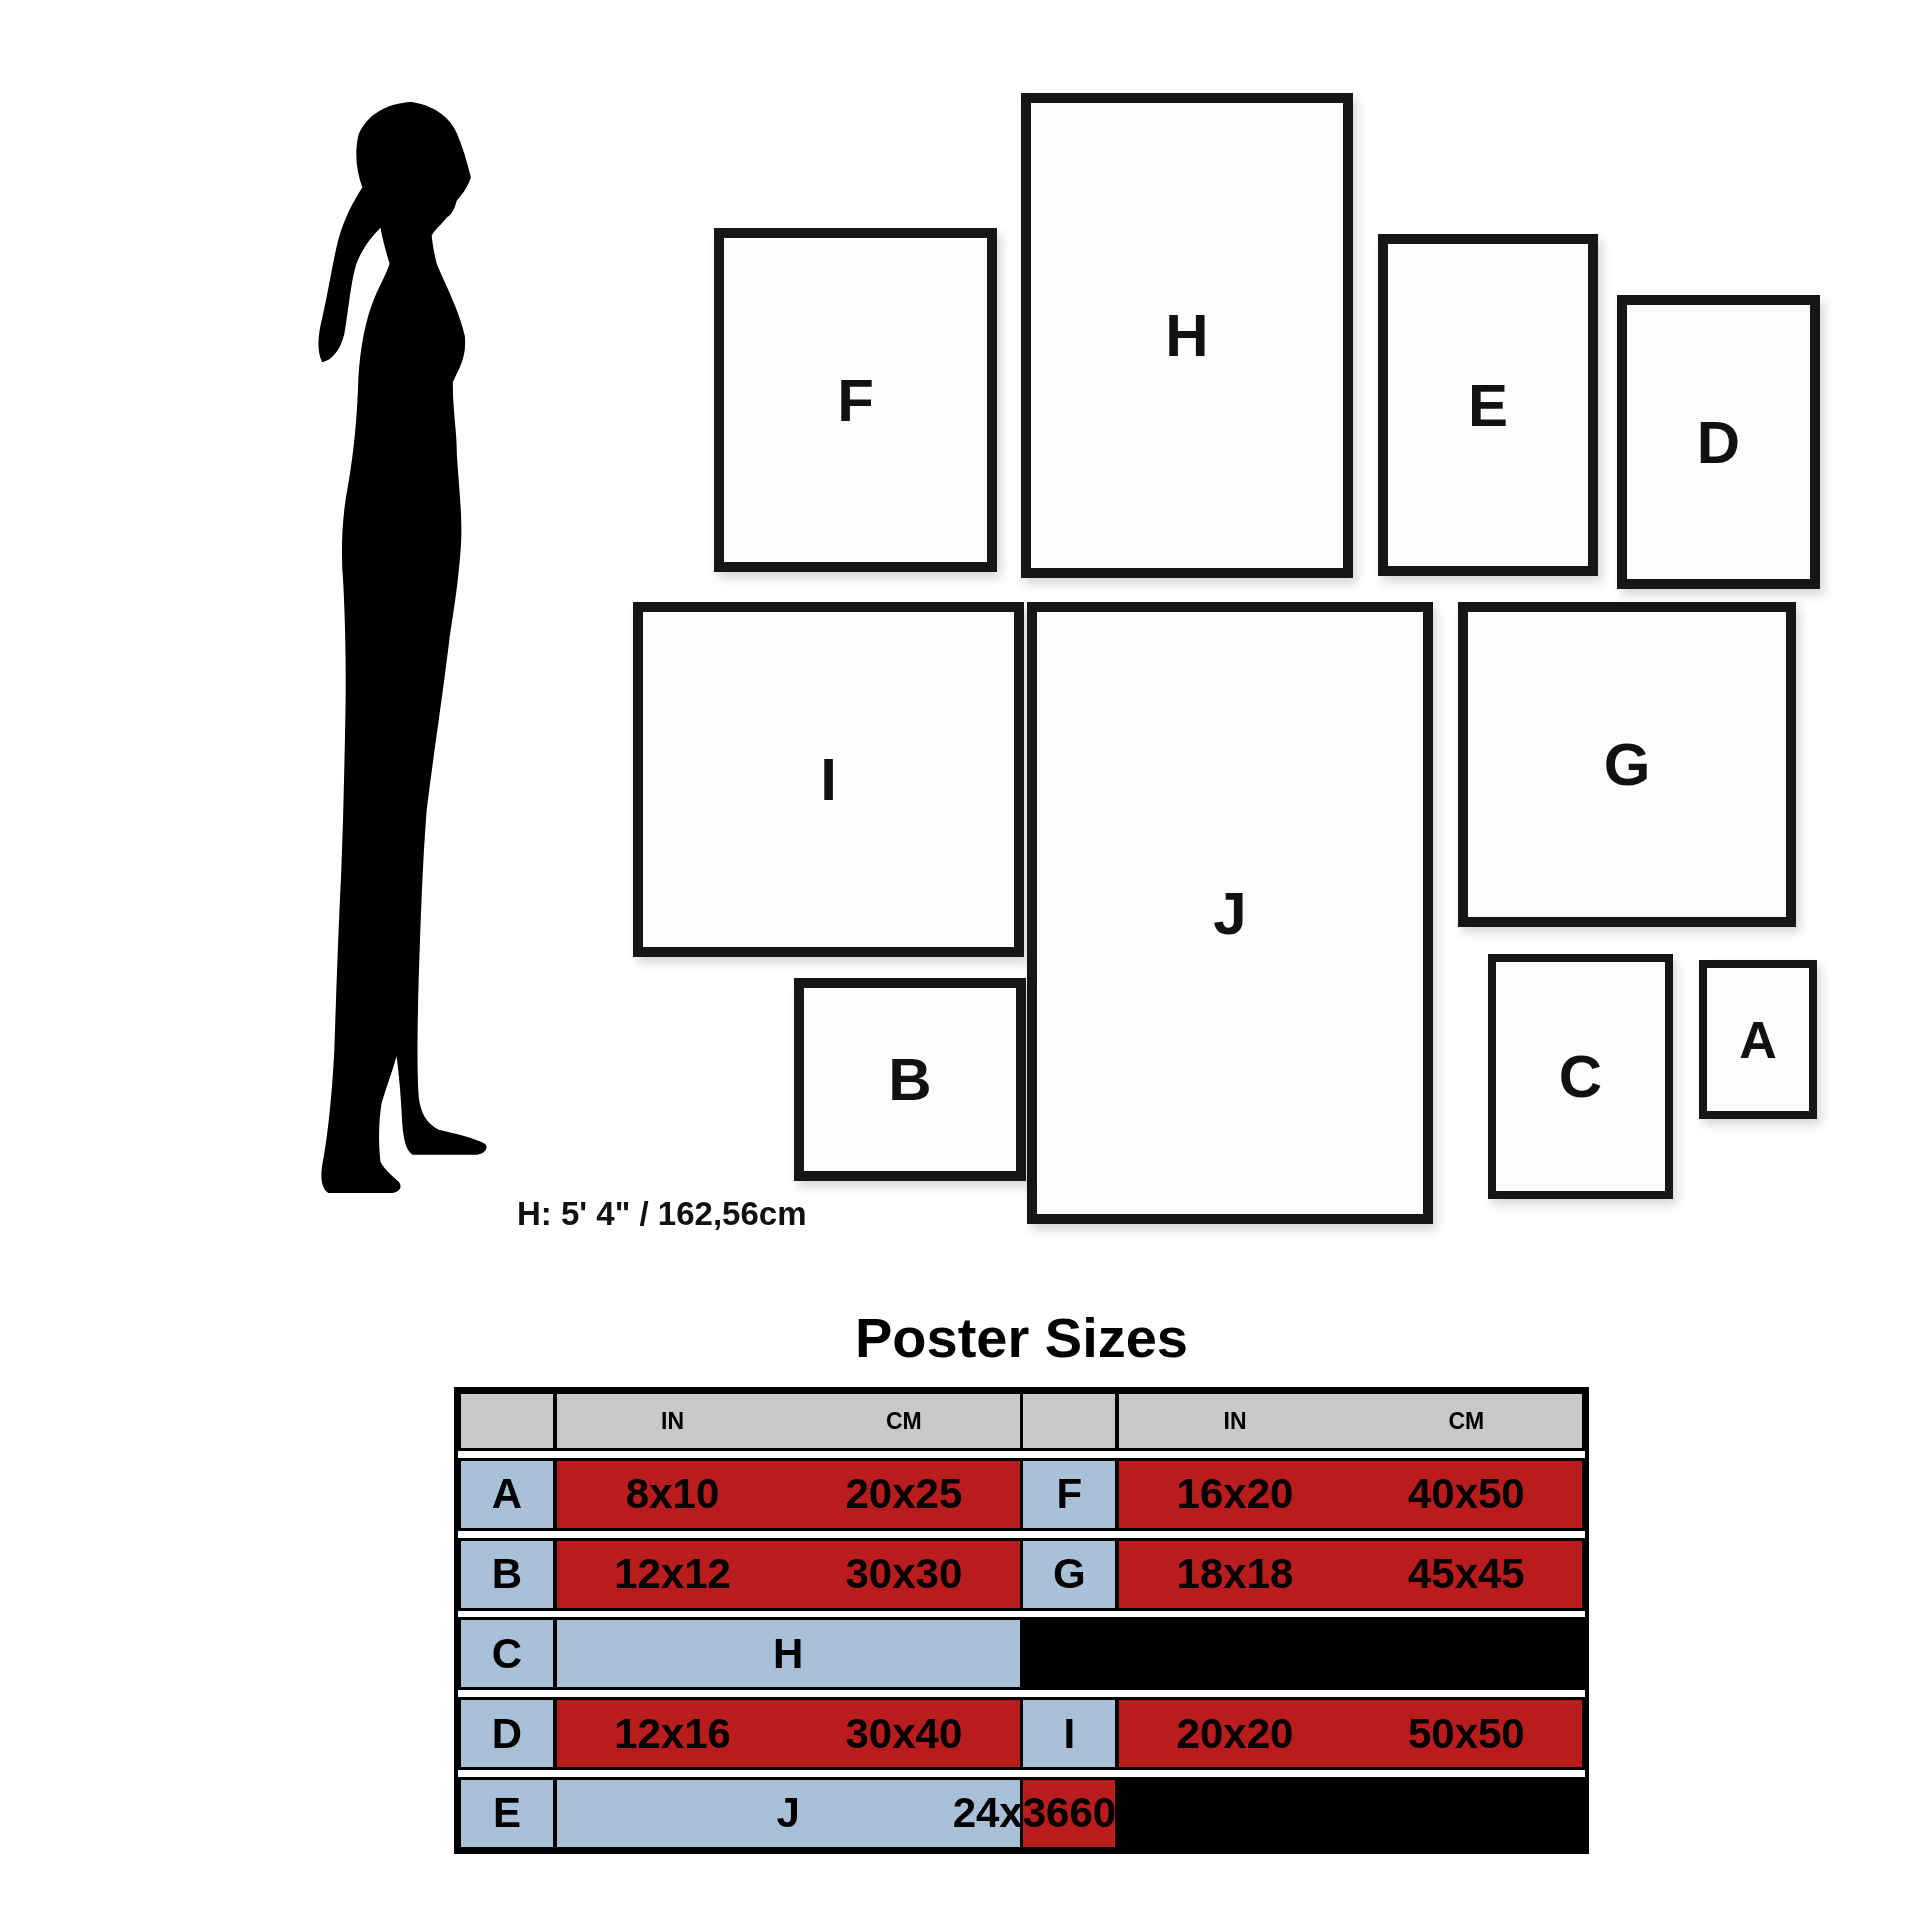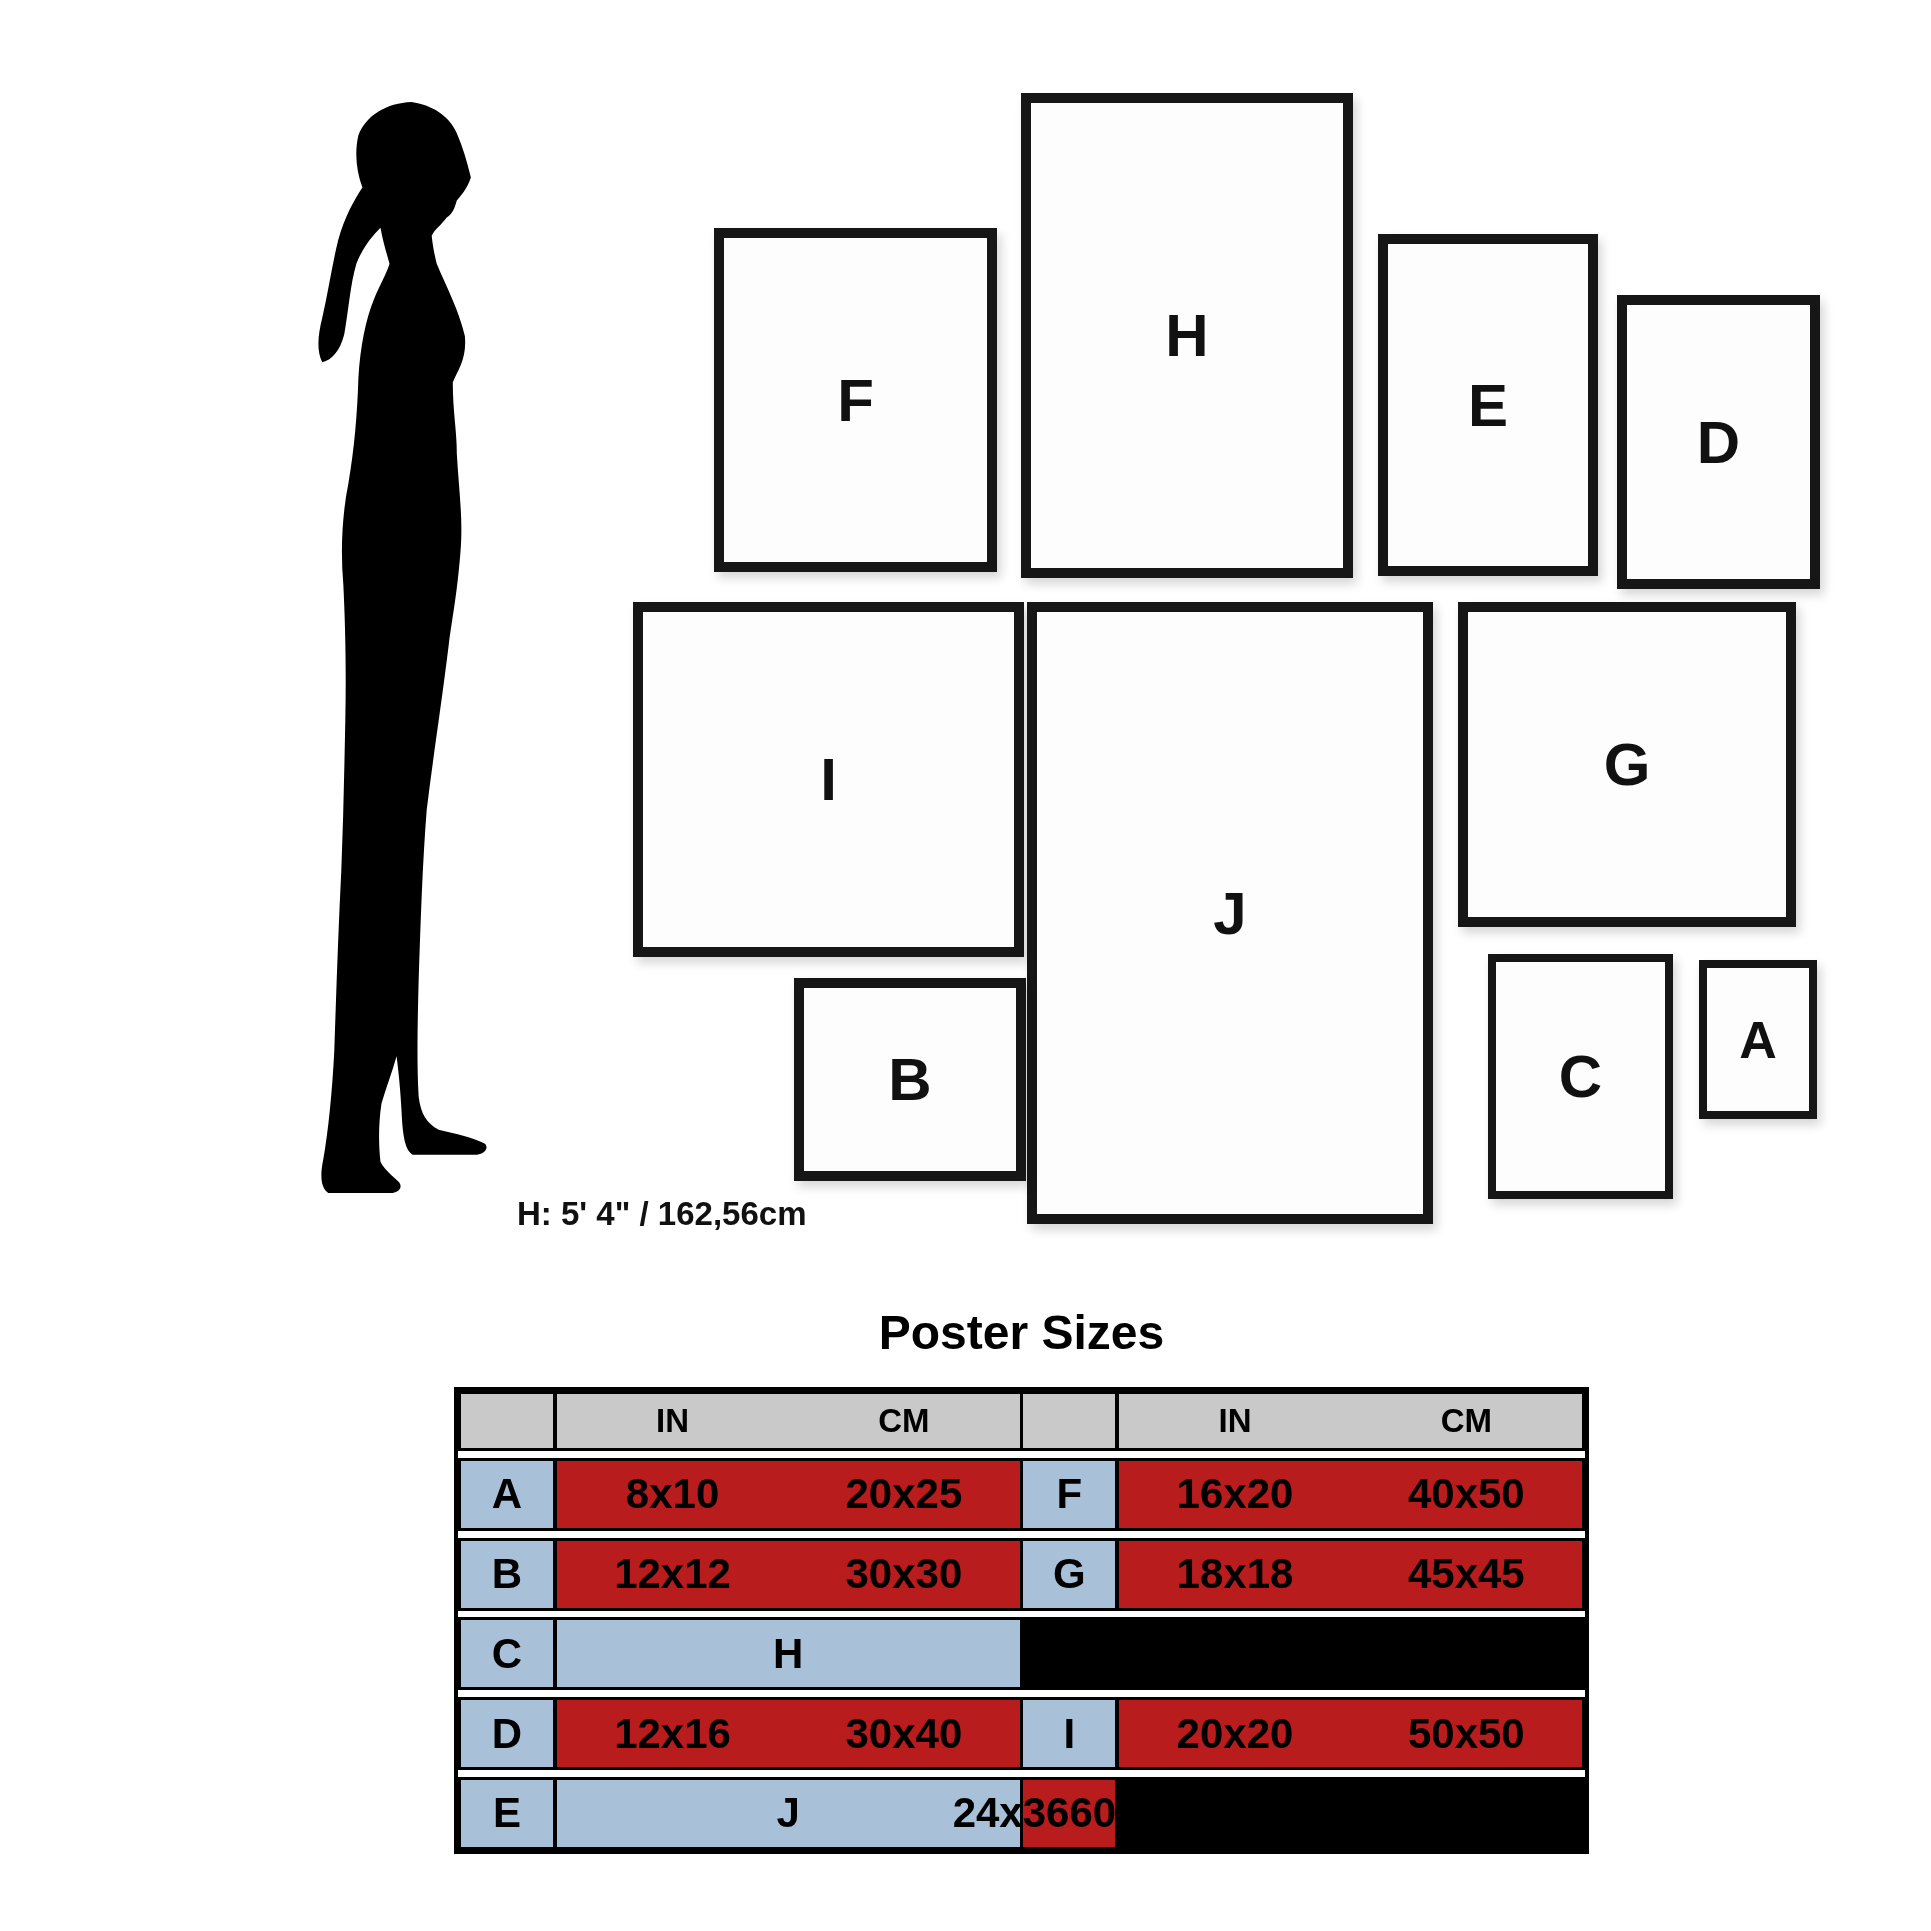--- a/index.html
+++ b/index.html
@@ -43,21 +43,21 @@
   #frame-j { left: 1027px; top: 602px;  width: 406px; height: 622px; }
   #frame-g { left: 1458px; top: 602px;  width: 338px; height: 325px; }
   #frame-b { left: 794px;  top: 978px; width: 232px; height: 203px; }
   #frame-c { left: 1488px; top: 954px;  width: 185px; height: 245px; border-width: 8.7px; }
   #frame-a { left: 1699px; top: 960px;  width: 118px; height: 159px; border-width: 8.7px; }
   #frame-a .frame-letter { font-size: 52px; }
 
   
   #table-title {
     position: absolute; left: 454px; top: 1305px; width: 1135px;
-    text-align: center; font-size: 48px; font-weight: bold; color: #000;
+    text-align: center; font-size: 56px; font-weight: bold; color: #000;
   }
   #size-table {
     position: absolute; left: 454px; top: 1387px; width: 1135px;
     border: 4.8px solid #000;
     background: #ffffff;
     display: flex; flex-direction: column; gap: 6.8px;
   }
   .trow {
     display: grid;
     grid-template-columns: 92px 1fr 92px 1fr;
@@ -72,21 +72,21 @@
     display: flex; align-items: center; justify-content: center;
   }
   .cell.hdr { background: #c9c9c9; }
   .cell.letter { background: #a9c0d9; font-weight: bold; font-size: 42px; color: #000; }
   .cell.letter.hdr { background: #c9c9c9; }
   .cell.values { display: flex; }
   .cell.values span {
     flex: 1; text-align: center;
     font-weight: bold; font-size: 42px; color: #000;
   }
-  .trow.thead .cell.values span { font-size: 33px; }
+  .trow.thead .cell.values span { font-size: 23px; }
 </style>
 </head>
 <body>
 
 <div id="canvas">
 
   <div id="silhouette">
     <svg viewBox="40 20 240 1120" preserveAspectRatio="xMidYMax meet">
       <path fill="#000000" d="M185 35
         C 205 38, 222 48, 230 66

